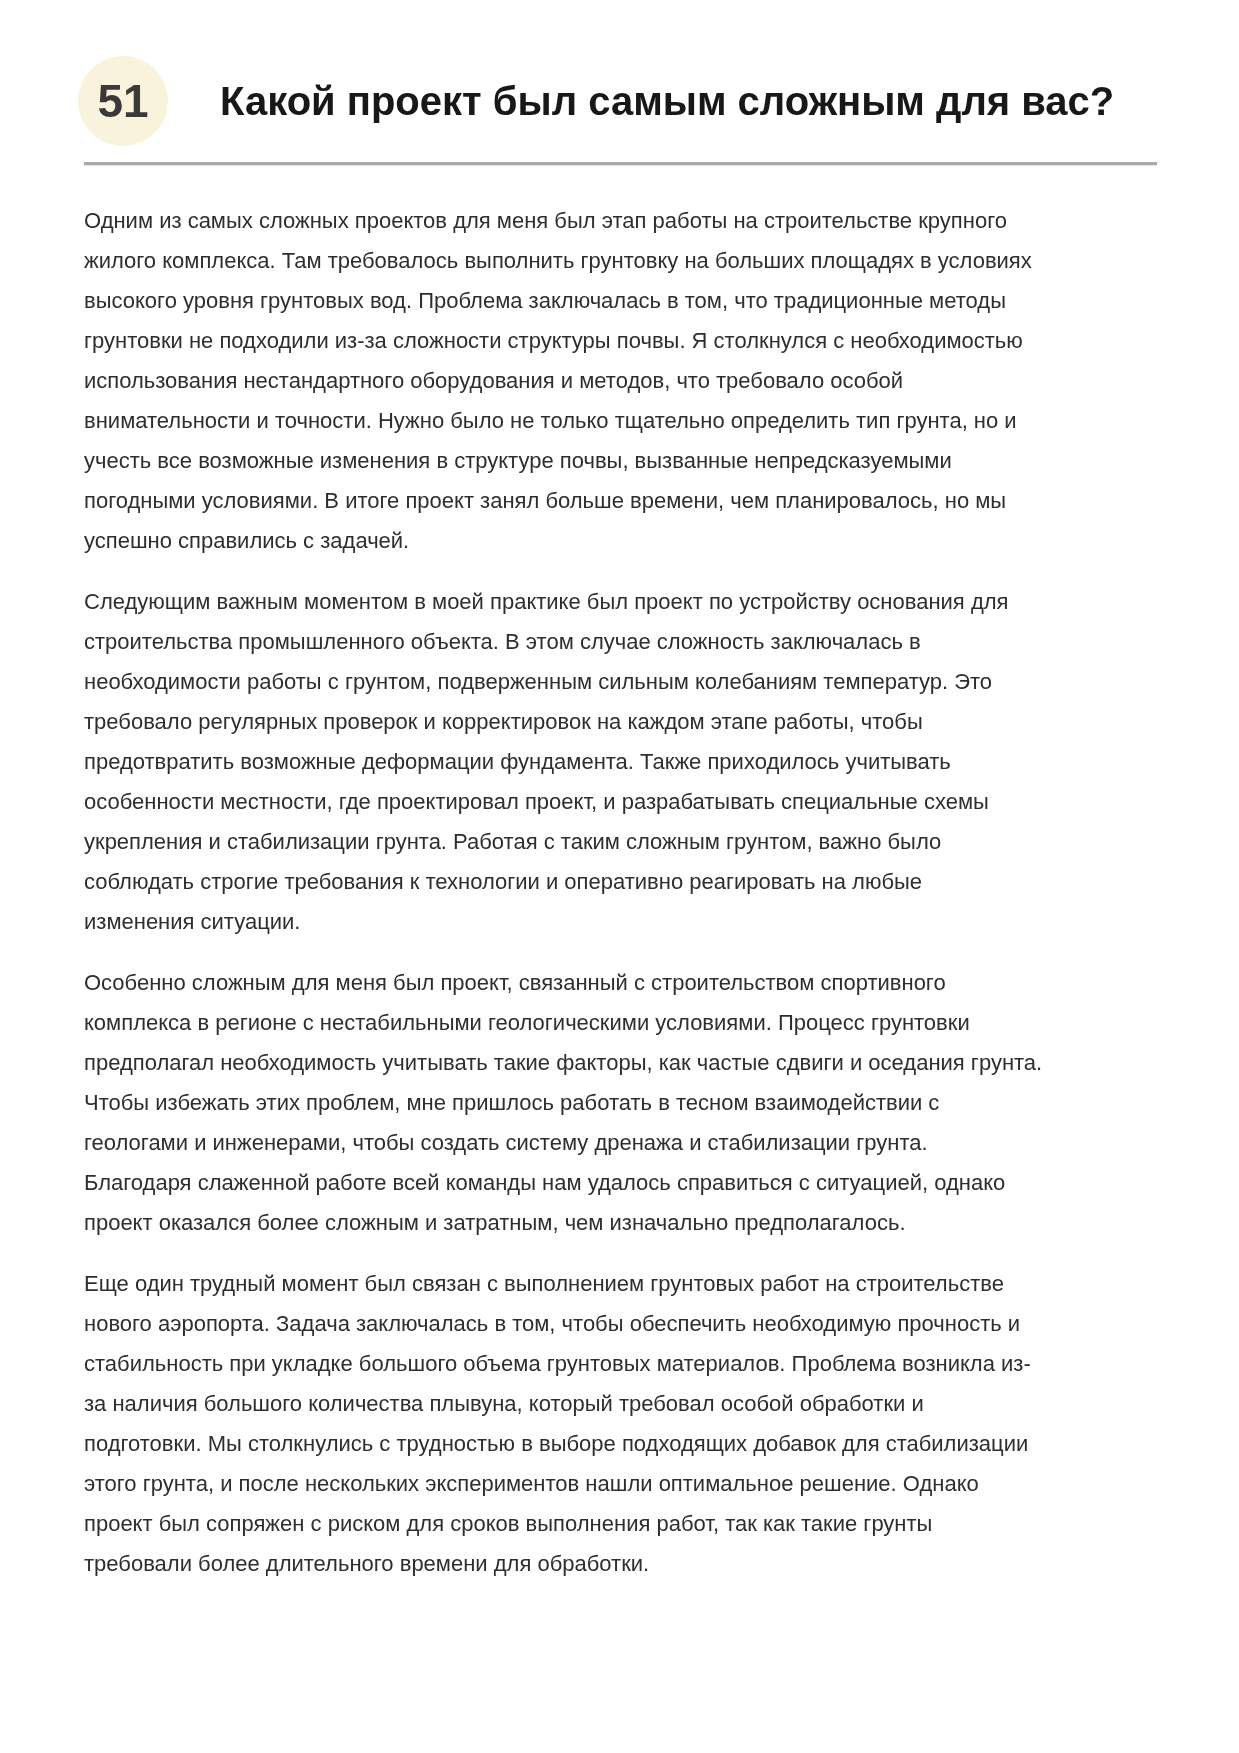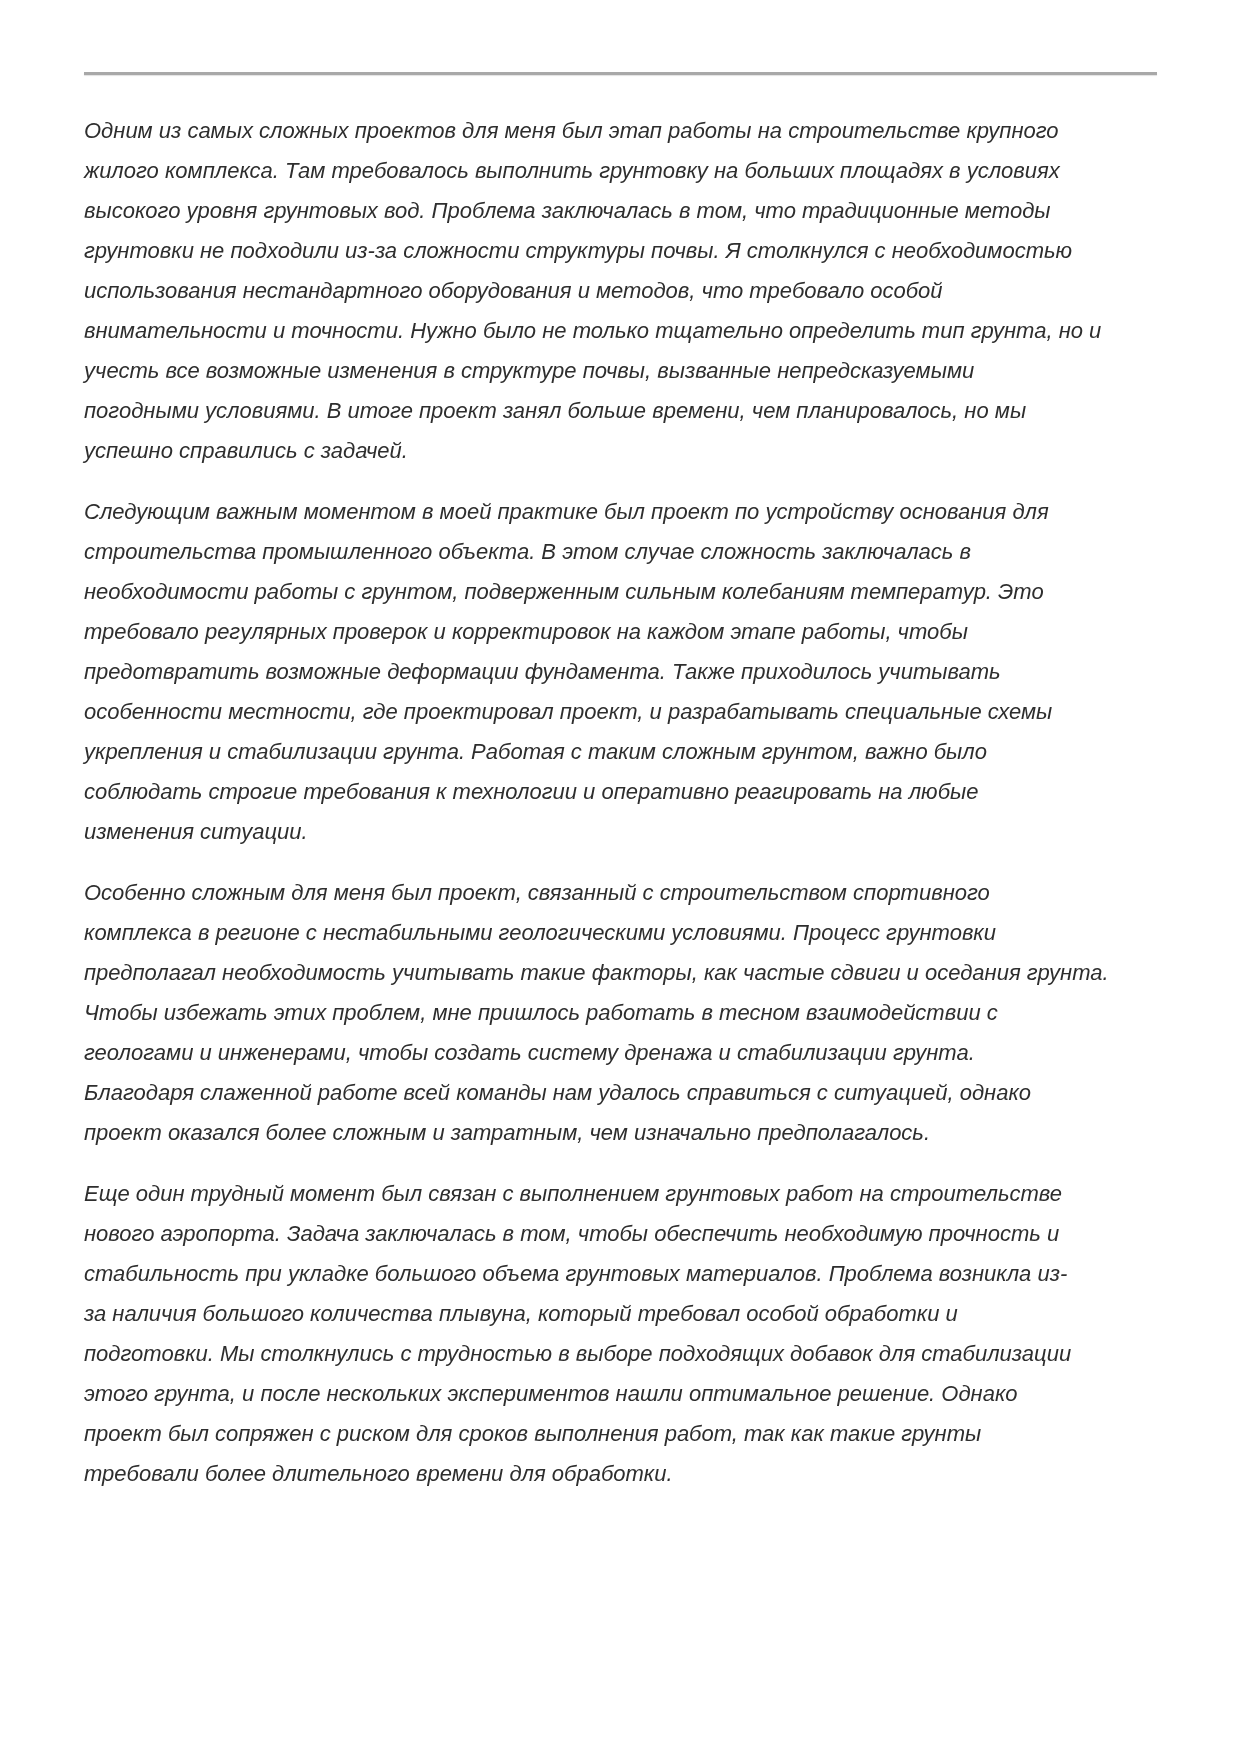--- a/index.html
+++ b/index.html
@@ -52,35 +52,40 @@
   .divider {
     border: none;
     height: 3px;
     width: 1073px;
     margin: 16px 0 0 0;
     background: #a8a8a8;
     box-shadow: 0 1px 1px rgba(0,0,0,0.12);
   }
   .answer-body {
     margin-top: 36px;
-    font-style: italic;
   }
   .answer-body p {
     margin: 0 0 21px 0;
     font-size: 22px;
     line-height: 40px;
     color: #2e2e2e;
     white-space: pre-line;
   }
 </style>
 </head>
 <body>
 
 <div class="page">
 
+  <header class="question-header">
+    <div class="badge">
+      <span>51</span>
+    </div>
+    <h1 class="question-title">Какой проект был самым сложным для вас?</h1>
+  </header>
 
   <hr class="divider">
 
   <main class="answer-body">
     <p>Одним из самых сложных проектов для меня был этап работы на строительстве крупного
 жилого комплекса. Там требовалось выполнить грунтовку на больших площадях в условиях
 высокого уровня грунтовых вод. Проблема заключалась в том, что традиционные методы
 грунтовки не подходили из-за сложности структуры почвы. Я столкнулся с необходимостью
 использования нестандартного оборудования и методов, что требовало особой
 внимательности и точности. Нужно было не только тщательно определить тип грунта, но и

